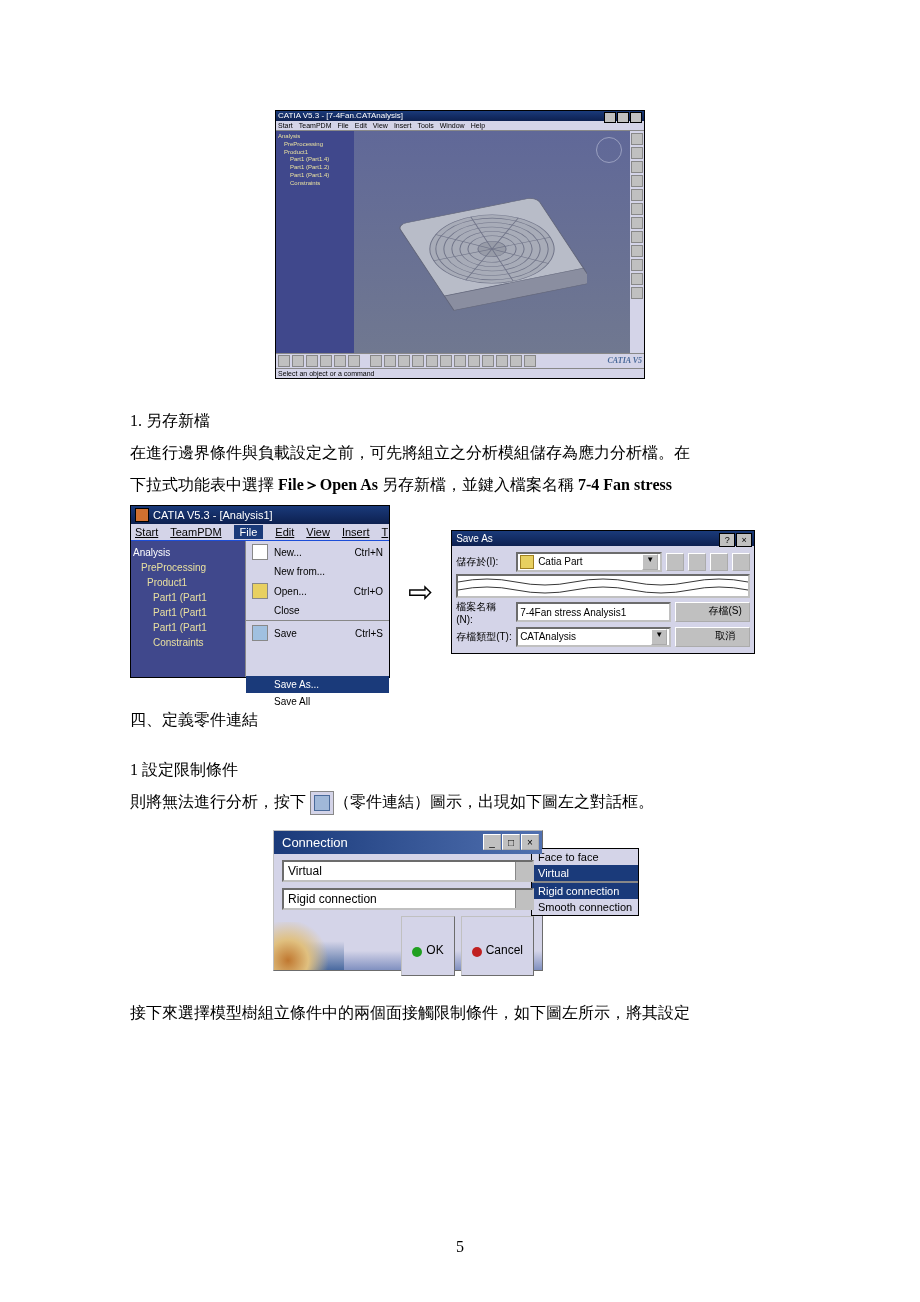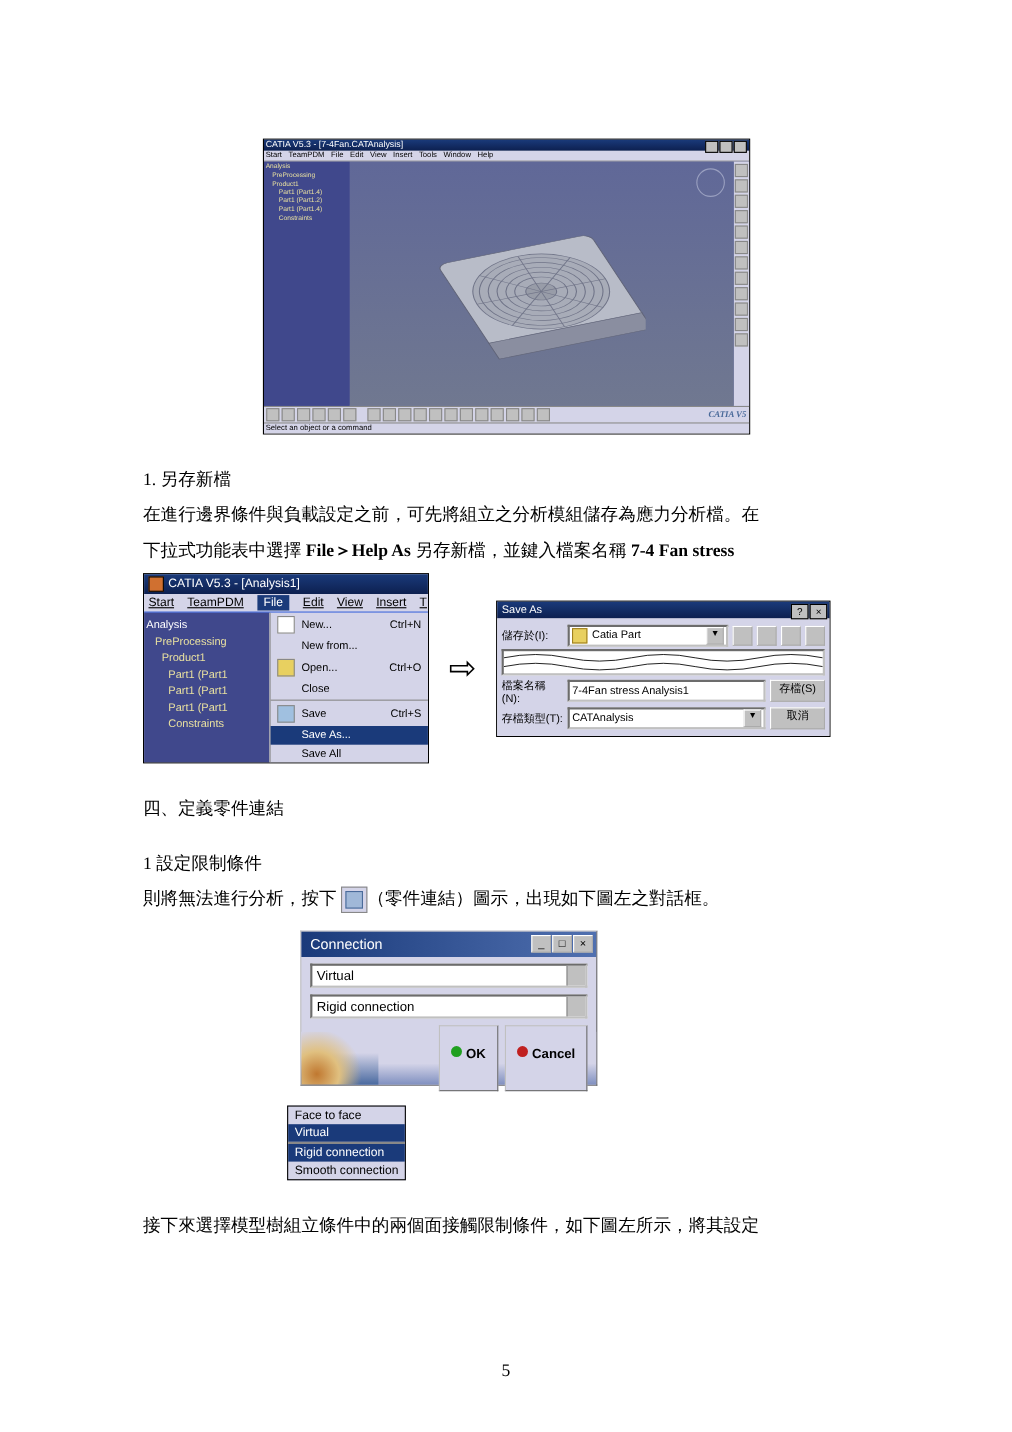--- a/index.html
+++ b/index.html
@@ -1,17 +1,17 @@
 <!DOCTYPE html>
 <html><head>
 <meta charset="utf-8">
 <style>
   body { margin:0; background:#fff; font-family:"Times New Roman","PMingLiU","SimSun",serif; }
   .page { width:920px; height:1302px; position:relative; box-sizing:border-box; padding:110px 130px 0 130px; }
-  .fig1 { width:443px; margin:16px auto 26px auto; }
+  .fig1 { width:370px; margin:0 auto 26px auto; }
   .catia-win { border:1px solid #000; font-size:8px; line-height:1; }
   .catia-title { background:linear-gradient(#1a3a7a,#0d2050); color:#fff; font-family:Arial; padding:1px 2px; position:relative; }
   .winbtns { position:absolute; right:2px; top:1px; display:flex; gap:1px; }
   .winbtns span { width:10px; height:9px; background:#c0c0c0; border:1px solid #000; display:block; }
   .catia-menu { background:#d4d4e8; color:#000; padding:1px 2px; font-family:Arial; font-size:7px; border-bottom:1px solid #888; }
   .catia-menu span { margin-right:6px; }
   .catia-body { display:flex; height:222px; background:#6068a0; }
   .tree { width:74px; background:#40488c; color:#e8e0a0; padding:2px; font-size:6px; font-family:Arial; line-height:1.3; }
   .tree .indent1{margin-left:6px;} .tree .indent2{margin-left:12px;}
   .viewport { flex:1; position:relative; background:linear-gradient(#606898,#707890); }
@@ -34,51 +34,51 @@
   .pa-title .orange{width:12px;height:12px;background:#d07030;border:1px solid #000;}
   .pa-menu{background:#d4d4e8;color:#000;padding:2px 4px;border-bottom:1px solid #1d4ed8;}
   .pa-menu span{margin-right:12px;text-decoration:underline;text-decoration-color:#000;}
   .pa-menu .file{background:#1a3a7a;color:#fff;padding:1px 6px;text-decoration:none;}
   .pa-body{display:flex;height:136px;}
   .pa-tree{width:110px;background:#40488c;color:#fff;padding:4px 2px;font-size:10px;line-height:1.5;font-family:Arial;}
   .pa-tree .g{color:#e8e0a0;}
   .pa-menu-drop{flex:1;background:#d4d4e8;border-left:1px solid #888;font-size:10px;}
   .mi{display:flex;align-items:center;padding:3px 6px;gap:6px;}
   .mi .lbl{flex:1;} .mi .sc{color:#000;}
-  .mi-sel{background:#1a3a7a;color:#fff;}
+  .mi-sel{background:#1a3a7a;color:#fff;margin-top:32px;}
   .mi-ico{width:14px;height:14px;border:1px solid #888;background:#fff;display:inline-block;}
   .mi-ico.fold{background:#e8d060;}
   .arrow-big{font-size:30px;line-height:1;}
   .saveas-dlg{width:302px;border:1px solid #000;font-family:"MS Sans Serif",Arial;font-size:10px;}
   .sa-title{background:linear-gradient(#1a3a7a,#0d2050);color:#fff;padding:2px 4px;position:relative;}
   .sa-title .btns{position:absolute;right:2px;top:2px;display:flex;gap:1px;}
   .sa-title .btns span{width:14px;height:12px;background:#c0c0c0;border:1px solid #000;display:flex;align-items:center;justify-content:center;font-size:9px;color:#000;}
   .sa-body{background:#d4d4e8;padding:4px;}
   .sa-row{display:flex;align-items:center;gap:4px;margin:2px 0;}
   .sa-row .lbl{width:56px;font-size:10px;}
   .sa-row .combo{flex:1;height:16px;background:#fff;border:2px inset #c0c0c0;display:flex;align-items:center;padding:0 2px;}
   .sa-row .combo .dd{width:14px;height:14px;background:#c0c0c0;border:1px outset #fff;margin-left:auto;text-align:center;font-size:8px;}
   .sa-row .tbtn{width:16px;height:16px;background:#c0c0c0;border:1px outset #fff;}
   .sa-wave{height:20px;background:#fff;border:2px inset #c0c0c0;margin:2px 0;position:relative;overflow:hidden;}
-  .sa-btn{width:48px;height:18px;background:#c0c0c0;border:1px outset #fff;text-align:center;font-size:10px;line-height:16px;}
+  .sa-btn{width:48px;height:18px;background:#c0c0c0;border:1px outset #fff;text-align:center;font-size:10px;line-height:16px;padding-left:25px;}
 
   .inline-icon{display:inline-block;width:22px;height:22px;background:#d4d4e8;border:1px solid #888;vertical-align:middle;position:relative;}
   .inline-icon::before{content:"";position:absolute;left:3px;top:3px;width:14px;height:14px;border:1px solid #4a6a9a;background:#a0b8d8;}
 
-  .fig3{width:374px;margin:12px auto 26px auto;display:flex;align-items:flex-start;flex-direction:column;}
+  .fig3{width:374px;margin:12px auto 26px auto;display:flex;align-items:flex-start;}
   .conn-dlg{width:268px;border:1px outset #c0c0c0;font-family:"MS Sans Serif",Arial;font-size:12px;background:#d4d4e8;}
   .conn-title{background:linear-gradient(90deg,#1a3a7a,#5070b0);color:#fff;padding:4px 8px;position:relative;font-size:13px;}
   .conn-title .btns{position:absolute;right:3px;top:3px;display:flex;gap:1px;}
   .conn-title .btns span{width:16px;height:14px;background:#c0c0c0;border:1px outset #fff;display:flex;align-items:center;justify-content:center;font-size:10px;color:#000;}
   .conn-body{padding:6px 8px;}
   .conn-combo{border:2px inset #c0c0c0;background:#fff;padding:2px 4px;margin-bottom:6px;position:relative;}
   .conn-combo .dd{position:absolute;right:0;top:0;width:16px;height:100%;background:#c0c0c0;border-left:1px solid #888;}
   .conn-foot{height:48px;background:linear-gradient(#d4d4e8 60%,#8090c0);display:flex;align-items:center;justify-content:flex-end;gap:6px;padding:0 8px;position:relative;}
   .conn-foot .earth{position:absolute;left:0;bottom:0;width:70px;height:48px;background:radial-gradient(circle at 20% 80%,#c07830 0%,#e0c080 30%,transparent 60%),linear-gradient(#d4d4e8 40%,#4a6aa0);}
-  .cbtn{height:22px;padding:18px 10px;border:1px outset #c0c0c0;background:#d4d4e8;display:flex;align-items:flex-start;gap:4px;font-weight:bold;}
+  .cbtn{height:22px;padding:18px 10px;border:1px outset #c0c0c0;background:#d4d4e8;display:flex;align-items:flex-end;gap:4px;}
   .dot{width:10px;height:10px;border-radius:50%;}
   .dot.g{background:#20a020;} .dot.r{background:#c02020;}
   .menu-pop{border:1px solid #000;background:#d4d4e8;font-family:"MS Sans Serif",Arial;font-size:11px;margin-top:18px;margin-left:-12px;}
   .mp-item{padding:2px 6px;white-space:nowrap;}
   .mp-item.sel{background:#1a3a7a;color:#fff;}
   .gap{height:2px;background:#888;}
 
   .page-num{position:absolute;bottom:46px;left:50%;transform:translateX(-50%);font-size:16px;}
 </style>
 </head>
@@ -167,21 +167,21 @@
         <span class="brand">CATIA V5</span>
       </div>
       <div class="status" style="font-family:Arial;">Select an object or a command</div>
     </div>
   </div>
 
   <div class="body-text">
     <div class="indent-num">1.  另存新檔</div>
     <div><span>在進行邊界條件與負載設定之前，可先將組立之分析模組儲存為應力分析檔。在</span></div>
     <div>
-      <span>下拉式功能表中選擇 </span><span class="bold">File＞Help As</span><span> 另存新檔，並鍵入檔案名稱 </span><span class="bold">7-4 Fan stress</span>
+      <span>下拉式功能表中選擇 </span><span class="bold">File＞Open As</span><span> 另存新檔，並鍵入檔案名稱 </span><span class="bold">7-4 Fan stress</span>
     </div>
   </div>
 
   <div class="fig2">
     <div class="panel-a">
       <div class="pa-title">
           <span class="orange"></span>
           <span>CATIA V5.3 - [Analysis1]</span>
         </div>
       <div class="pa-menu">

